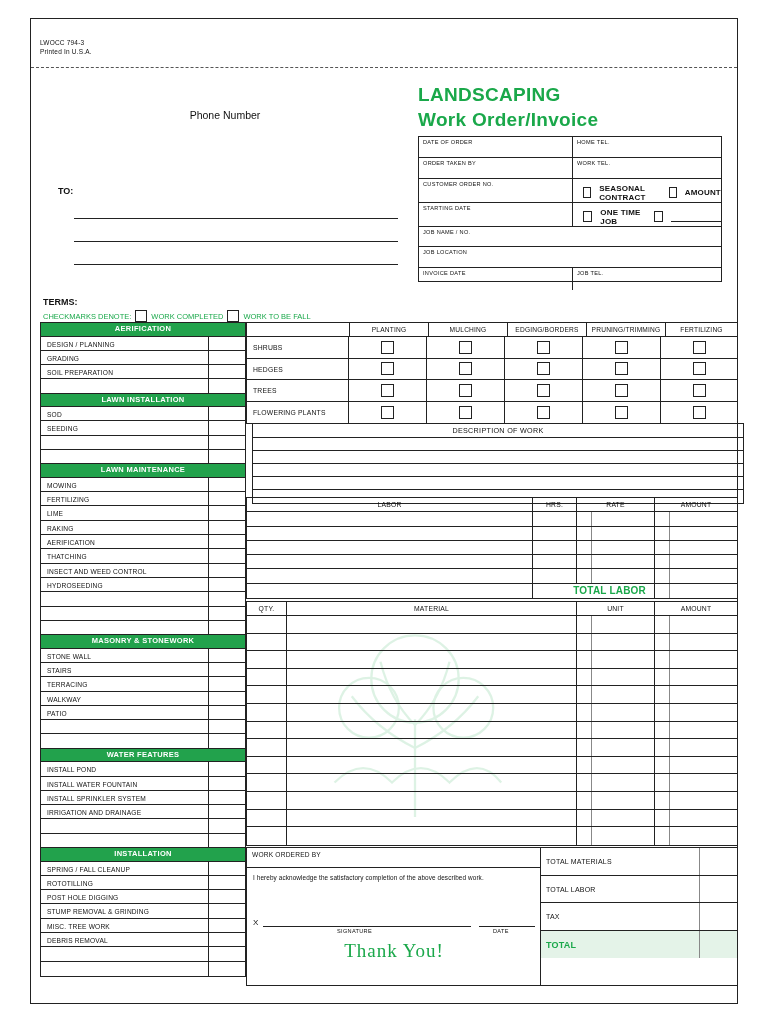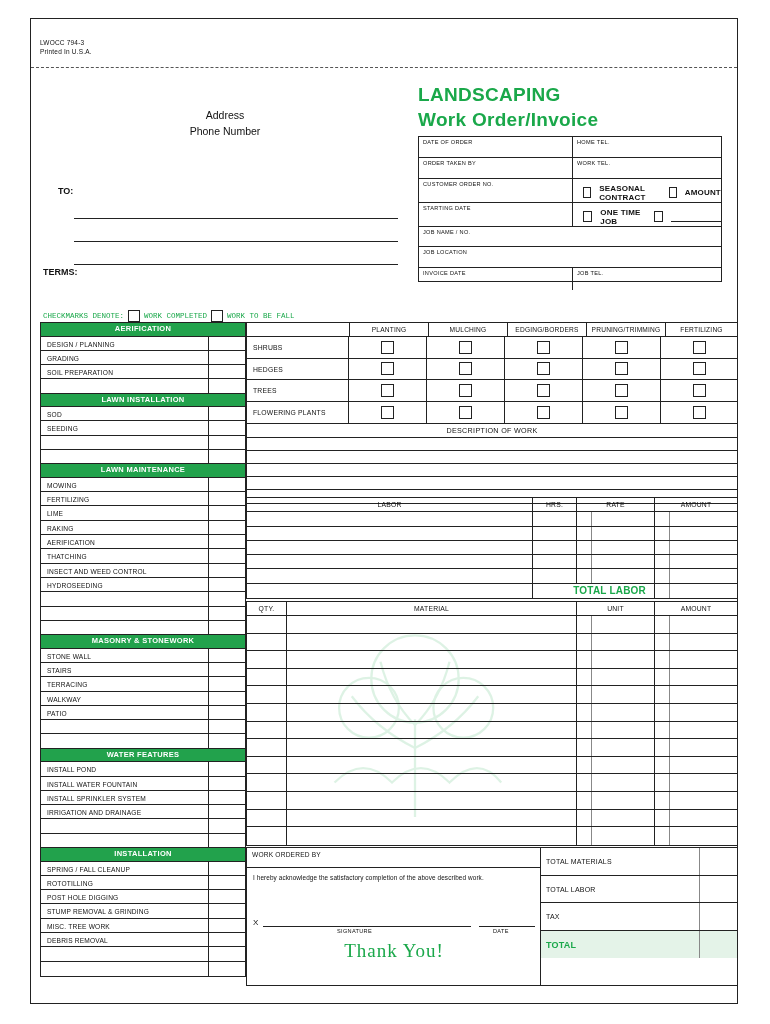--- a/index.html
+++ b/index.html
@@ -9,42 +9,42 @@
   .formcode{position:absolute;left:40px;top:38px;font-size:6.5px;line-height:9px;color:#111;letter-spacing:.2px;}
   .dashline{position:absolute;left:31px;top:67px;width:706px;border-top:1px dashed #555;}
 
   
   .company{position:absolute;left:60px;top:105px;width:330px;text-align:center;}
   .company .cname{font-size:15px;font-weight:bold;letter-spacing:.6px;}
   .company .cline{font-size:10.5px;margin-top:4px;}
   .toblock{position:absolute;left:58px;top:186px;width:340px;}
   .toblock .tolabel{font-size:9px;font-weight:bold;}
   .toline{border-bottom:1px solid #222;height:22px;margin-left:16px;}
-  .terms{position:absolute;left:43px;top:267px;font-size:9px;font-weight:bold;}
+  .terms{position:absolute;left:43px;top:297px;font-size:9px;font-weight:bold;}
 
   .title{position:absolute;left:418px;top:84px;color:#1aa84a;font-weight:bold;}
   .title .t1{font-size:19px;letter-spacing:.3px;}
   .title .t2{font-size:19px;margin-top:3px;letter-spacing:.3px;}
 
   
   .orderbox{position:absolute;left:418px;top:136px;width:304px;height:146px;border:1px solid #222;box-sizing:border-box;}
   .orow{display:flex;border-bottom:1px solid #222;height:20.8px;box-sizing:border-box;}
   .orow:last-child{border-bottom:none;}
   .ocell{font-size:5.6px;letter-spacing:.3px;padding:2px 0 0 4px;box-sizing:border-box;color:#111;}
   .ocell.left{width:51%;border-right:1px solid #222;}
   .ocell.right{width:49%;}
   .ocell.full{width:100%;}
   .chk{display:inline-block;width:9px;height:9px;border:1px solid #222;background:#fff;vertical-align:-1px;margin-right:3px;}
   .opt{font-size:8px;font-weight:bold;letter-spacing:.2px;}
   .optrow{display:flex;align-items:center;padding-top:3px;padding-left:6px;gap:5px;}
   .uline{display:inline-block;border-bottom:1px solid #222;width:62px;height:9px;}
 
   
   .denote{position:absolute;left:43px;top:310px;font-size:7.5px;color:#1aa84a;display:flex;align-items:center;gap:4px;}
-  .denote .lbl{color:#1aa84a;font-family:Liberation Mono, monospace;}
+  .denote .lbl{color:#1aa84a;}
   .denote .b{width:10px;height:10px;border:1px solid #222;background:#fff;display:inline-block;}
 
   
   .svc{position:absolute;left:40px;top:322px;width:206px;border:1px solid #222;box-sizing:border-box;}
   .svc .grp{background:#22a24c;color:#fff;font-size:7.5px;font-weight:bold;text-align:center;letter-spacing:.3px;height:12.5px;line-height:12.5px;border-bottom:1px solid #222;}
   .svc .itm{display:flex;height:14.3px;border-bottom:1px solid #222;box-sizing:border-box;}
   .svc .itm .n{flex:1;font-size:6.6px;padding:4px 0 0 6px;letter-spacing:.2px;border-right:1px solid #222;}
   .svc .itm .v{width:36px;}
   .svc .last{border-bottom:none;}
 
@@ -55,21 +55,21 @@
   .gh-c:last-child{border-right:none;}
 
   .plants{position:absolute;left:246px;top:336px;width:492px;border:1px solid #222;box-sizing:border-box;}
   .p-row{display:flex;height:21.5px;border-bottom:1px solid #222;box-sizing:border-box;}
   .p-row:last-child{border-bottom:none;}
   .p-name{width:102px;font-size:6.8px;padding:7px 0 0 6px;border-right:1px solid #222;box-sizing:border-box;letter-spacing:.2px;}
   .p-cell{border-right:1px solid #222;box-sizing:border-box;display:flex;align-items:center;justify-content:center;}
   .p-cell:last-child{border-right:none;}
   .p-cell .cb{width:11px;height:11px;border:1px solid #222;background:#fff;}
 
-  .descw{position:absolute;left:246px;top:423px;width:492px;border:1px solid #222;box-sizing:border-box;}
+  .descw{position:absolute;left:252px;top:423px;width:492px;border:1px solid #222;box-sizing:border-box;}
   .descw .t{height:13px;font-size:7.2px;text-align:center;line-height:13px;border-bottom:1px solid #222;letter-spacing:.3px;}
   .descw .r{height:13px;border-bottom:1px solid #222;box-sizing:border-box;}
   .descw .r:last-child{border-bottom:none;}
 
   .labor{position:absolute;left:246px;top:497px;width:492px;border:1px solid #222;box-sizing:border-box;}
   .lrow{display:flex;height:14.3px;border-bottom:1px solid #222;box-sizing:border-box;}
   .lrow:last-child{border-bottom:none;}
   .lc{border-right:1px solid #222;box-sizing:border-box;font-size:6.8px;text-align:center;line-height:14.3px;letter-spacing:.2px;}
   .lc:last-child{border-right:none;}
   .lc.money{position:relative;}
@@ -113,21 +113,20 @@
 <div class="page">
   <div class="outer-border"></div>
 
   <div class="formcode">
     <div>LWOCC 794-3</div>
     <div>Printed In U.S.A.</div>
   </div>
   <div class="dashline"></div>
 
   <div class="company">
-    <div class="cline">Address</div>
     <div class="cline">Phone Number</div>
   </div>
 
   <div class="toblock">
     <div class="tolabel">TO:</div>
     <div class="toline"></div>
     <div class="toline"></div>
     <div class="toline"></div>
   </div>
   <div class="terms">TERMS:</div>

